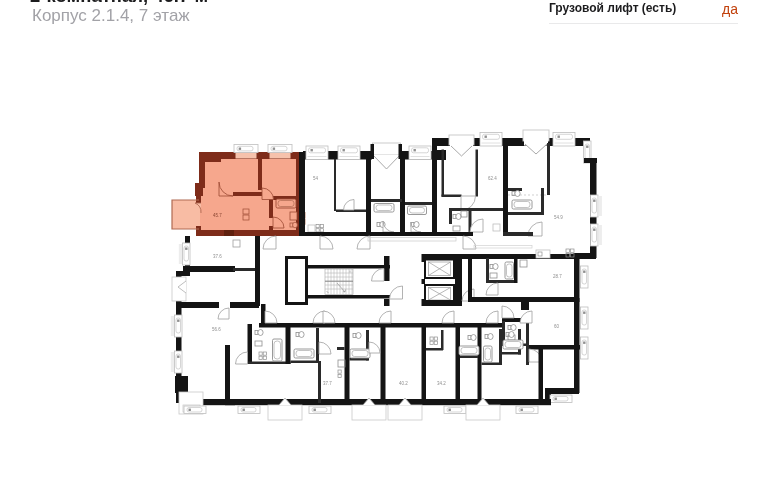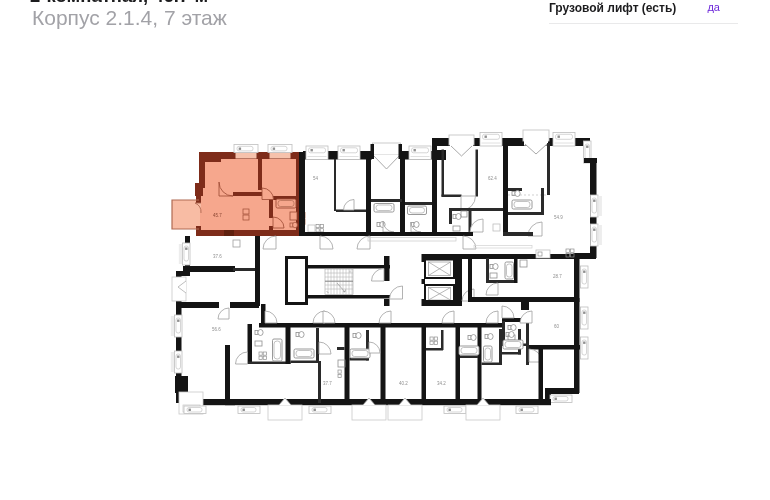--- a/index.html
+++ b/index.html
@@ -1,20 +1,20 @@
 <!DOCTYPE html>
 <html><head>
 <meta charset="utf-8">
 <style>
   html,body{margin:0;padding:0;background:#fff;width:770px;height:500px;overflow:hidden;}
   body{font-family:"Liberation Sans", sans-serif;position:relative;}
   .t1{position:absolute;left:30px;top:-15px;font-size:18.5px;font-weight:700;color:#1c1c1e;}
-  .t2{position:absolute;left:32px;top:6px;font-size:21px;font-weight:400;color:#a2a2a7;}
+  .t2{position:absolute;left:32px;top:6px;font-size:17px;font-weight:400;color:#a2a2a7;}
   .r1{position:absolute;left:549px;top:1px;font-size:12px;font-weight:700;color:#1c1c1e;text-align:right;}
-  .r2{position:absolute;left:682px;width:38px;top:1px;font-size:11px;color:#6d28d9;text-align:right;}
+  .r2{position:absolute;left:700px;width:38px;top:1px;font-size:14px;color:#c2410c;text-align:right;}
   .div{position:absolute;left:549px;top:23px;width:189px;height:1px;background:#e9e9ea;}
   svg{position:absolute;left:0;top:0;}
   text{font-family:"Liberation Sans", sans-serif;}
 </style>
 </head>
 <body>
 
 <div class="t1">2-комнатная, 46.7 м²</div>
 
 <div class="t2">Корпус 2.1.4, 7 этаж</div>

